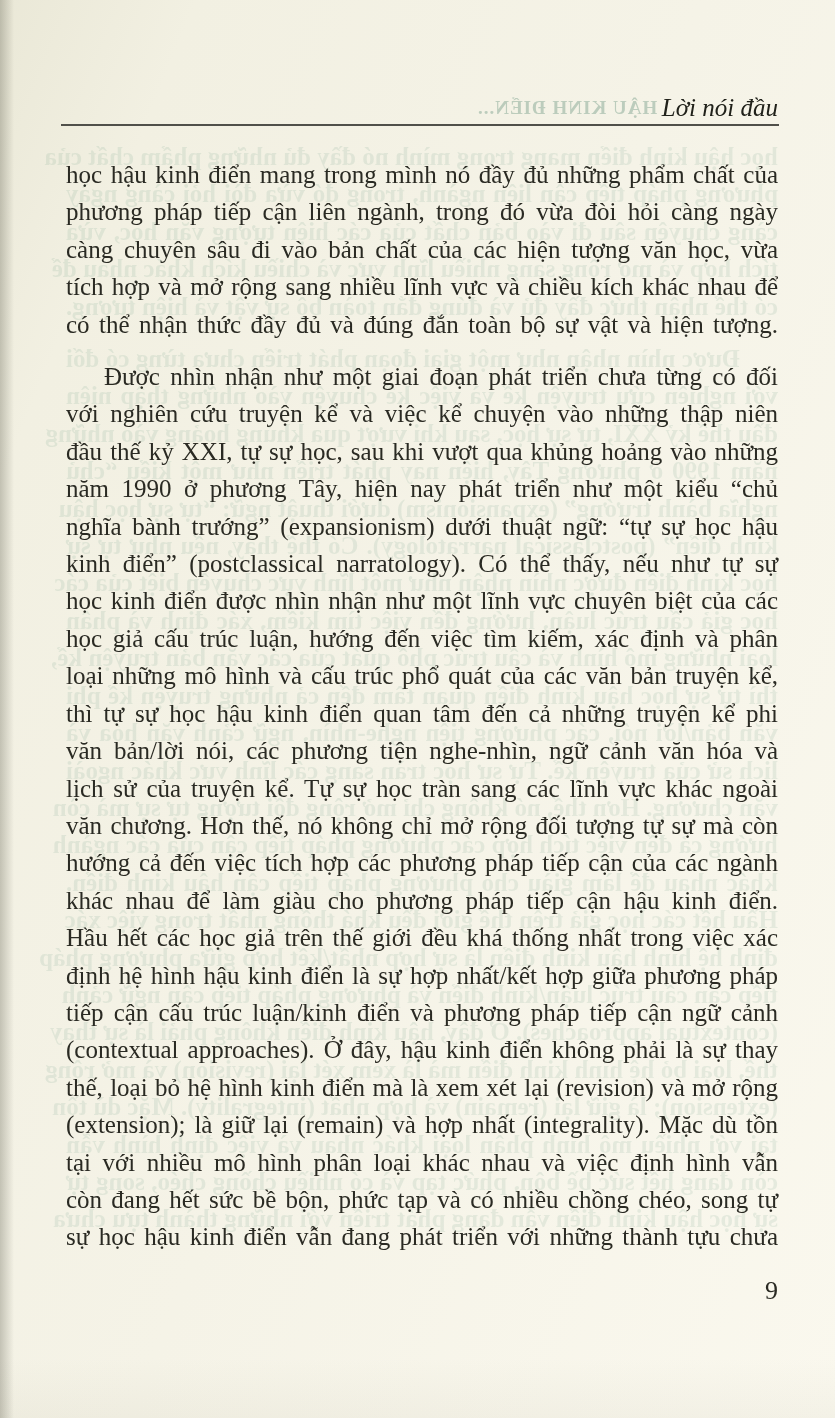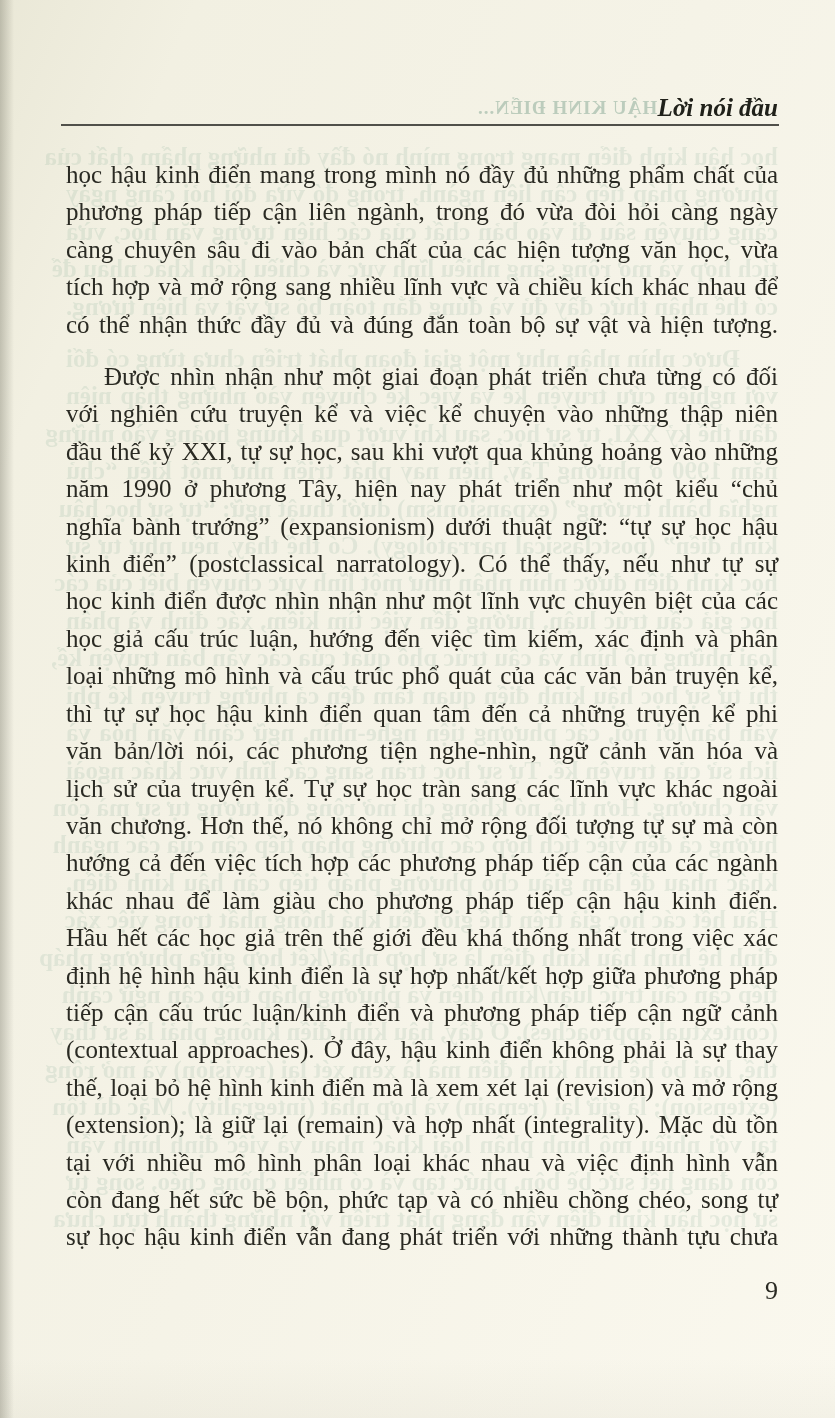--- a/index.html
+++ b/index.html
@@ -19,21 +19,21 @@
     pointer-events:none;
   }
   
   .page::after{
     content:"";position:absolute;left:0;right:0;bottom:0;height:60px;
     background:linear-gradient(0deg,rgba(120,115,90,.05),rgba(120,115,90,0));
     pointer-events:none;
   }
   .running-head{
     position:absolute;top:93px;right:57px;
-    font-style:italic;font-size:25px;line-height:30px;color:#20211a;font-weight:bold;
+    font-style:italic;font-size:25px;line-height:30px;color:#20211a;
   }
   .bleed-head{
     position:absolute;top:97px;right:178px;
     transform:scaleX(-1);
     font-weight:bold;font-size:19px;letter-spacing:1px;
     color:#8fae9b;opacity:.55;filter:blur(.6px);
     white-space:nowrap;
   }
   .rule{
     position:absolute;left:61px;right:56px;top:124px;height:2px;

